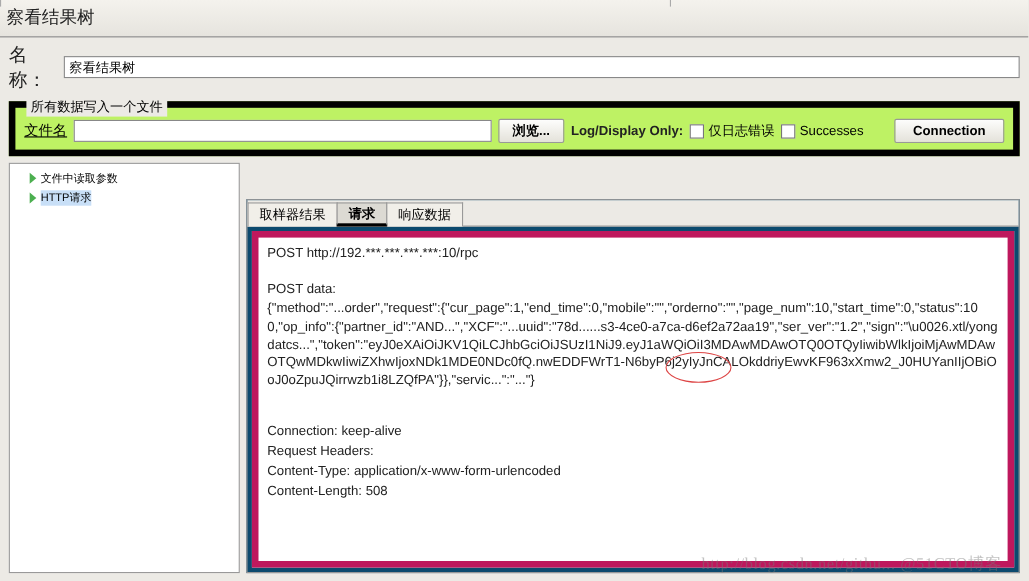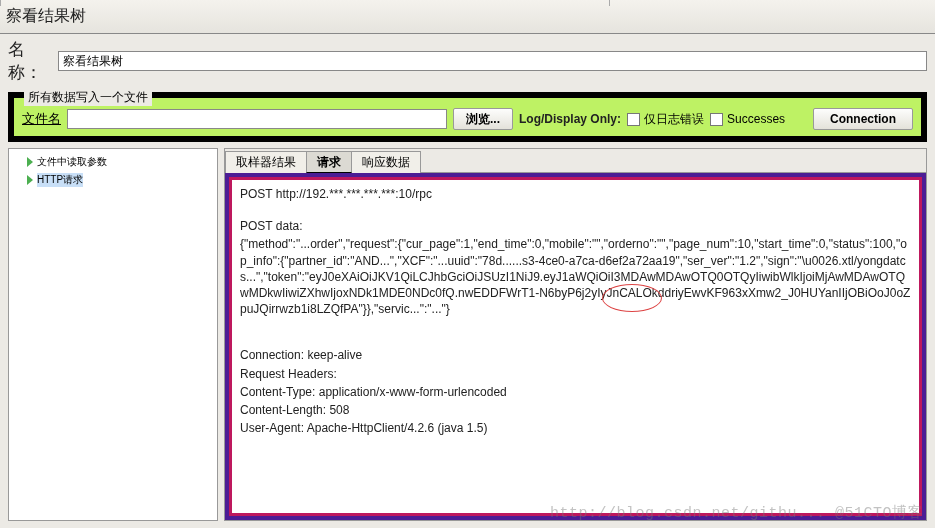--- a/index.html
+++ b/index.html
@@ -20,29 +20,29 @@
   .btn { height: 22px; padding: 0 12px; font-size: 12px; background: linear-gradient(#fdfdfc, #e4e2da); border: 1px solid #999; border-radius: 2px; cursor: pointer; display: inline-flex; align-items: center; font-weight: bold; }
   .logonly { font-size: 12px; font-weight: bold; color: #222; }
   .cb { width: 13px; height: 13px; border: 1px solid #777; background: #fff; display: inline-block; }
   .cb-row { display: inline-flex; align-items: center; gap: 4px; font-size: 12px; }
 
   .main-split { display: flex; width: 100%; height: 385px; padding: 4px 8px 8px 8px; gap: 6px; }
   .tree-pane { width: 210px; border: 1px solid #999; background: #fff; padding: 4px 2px; font-size: 10px; }
   .tree-item { display: flex; align-items: center; height: 18px; padding-left: 16px; gap: 4px; cursor: pointer; }
   .tree-item.sel span.tlabel { background: #c8dff7; }
   .tri { width: 0; height: 0; border-top: 5px solid transparent; border-bottom: 5px solid transparent; border-left: 6px solid #4caf50; display: inline-block; }
-  .content-pane { flex: 1; border: 1px solid #999; background: #4c1d95; display: flex; flex-direction: column; }
+  .content-pane { flex: 1; border: 1px solid #999; background: #0c4a6e; display: flex; flex-direction: column; margin-top: 33px; }
   .tabs { display: flex; height: 24px; border-bottom: 1px solid #999; background: #eceae5; }
   .tab { padding: 0 10px; font-size: 12px; display: flex; align-items: center; border: 1px solid #999; border-bottom: none; margin-right: -1px; margin-top: 2px; height: 22px; background: #f1efe9; cursor: pointer; }
-  .tab.active { background: #dcdad3; font-weight: bold; border-bottom: 1px solid #000000; position: relative; z-index: 2; }
-  .resp { flex: 1; margin: 4px; border: 3px solid #be185d; background: #fff; font-family: Arial, sans-serif; font-size: 12px; color: #222; padding: 6px 8px; overflow: hidden; white-space: normal; word-break: break-all; line-height: 1.35; position: relative; }
+  .tab.active { background: #dcdad3; font-weight: bold; border-bottom: 3px solid #000000; position: relative; z-index: 2; }
+  .resp { flex: 1; margin: 4px; border: 6px solid #be185d; background: #fff; font-family: Arial, sans-serif; font-size: 12px; color: #222; padding: 6px 8px; overflow: hidden; white-space: normal; word-break: break-all; line-height: 1.35; position: relative; }
   .resp p { margin: 0 0 2px 0; }
   .resp .gap { height: 14px; }
   .red-circle { position: absolute; width: 60px; height: 28px; border: 1px solid #d44; border-radius: 50%; left: 370px; top: 104px; pointer-events: none; }
-  .watermark { position: absolute; right: 12px; bottom: 6px; font-size: 15px; color: rgba(120,120,120,0.45); font-family: Liberation Mono, monospace; letter-spacing: .5px; }
+  .watermark { position: absolute; right: 24px; bottom: 6px; font-size: 15px; color: rgba(120,120,120,0.45); font-family: Liberation Serif, serif; letter-spacing: .5px; }
 </style>
 </head>
 <body>
 
 <div class="titlebar-frame"></div>
 <div class="titlebar">
   <span>察看结果树</span>
 </div>
 
 <div class="form-area">
@@ -94,18 +94,17 @@
       <p>POST http://192.***.***.***.***:10/rpc</p>
       <div class="gap"></div>
       <p>POST data:</p>
       <p>{"method":"...order","request":{"cur_page":1,"end_time":0,"mobile":"","orderno":"","page_num":10,"start_time":0,"status":100,"op_info":{"partner_id":"AND...","XCF":"...uuid":"78d......s3-4ce0-a7ca-d6ef2a72aa19","ser_ver":"1.2","sign":"\u0026.xtl/yongdatcs...","token":"eyJ0eXAiOiJKV1QiLCJhbGciOiJSUzI1NiJ9.eyJ1aWQiOiI3MDAwMDAwOTQ0OTQyIiwibWlkIjoiMjAwMDAwOTQwMDkwIiwiZXhwIjoxNDk1MDE0NDc0fQ.nwEDDFWrT1-N6byP6j2yIyJnCALOkddriyEwvKF963xXmw2_J0HUYanIIjOBiOoJ0oZpuJQirrwzb1i8LZQfPA"}},"servic...":"..."}</p>
       <div class="gap"></div>
       <div class="gap"></div>
       <p>Connection: keep-alive</p>
       <p>Request Headers:</p>
       <p>Content-Type: application/x-www-form-urlencoded</p>
       <p>Content-Length: 508</p>
-      <p>User-Agent: Apache-HttpClient/4.2.6 (java 1.5)</p>
     </div>
   </div>
 </div>
 
 <div class="watermark">http://blog.csdn.net/githu... @51CTO博客</div>
 
 </body></html>

